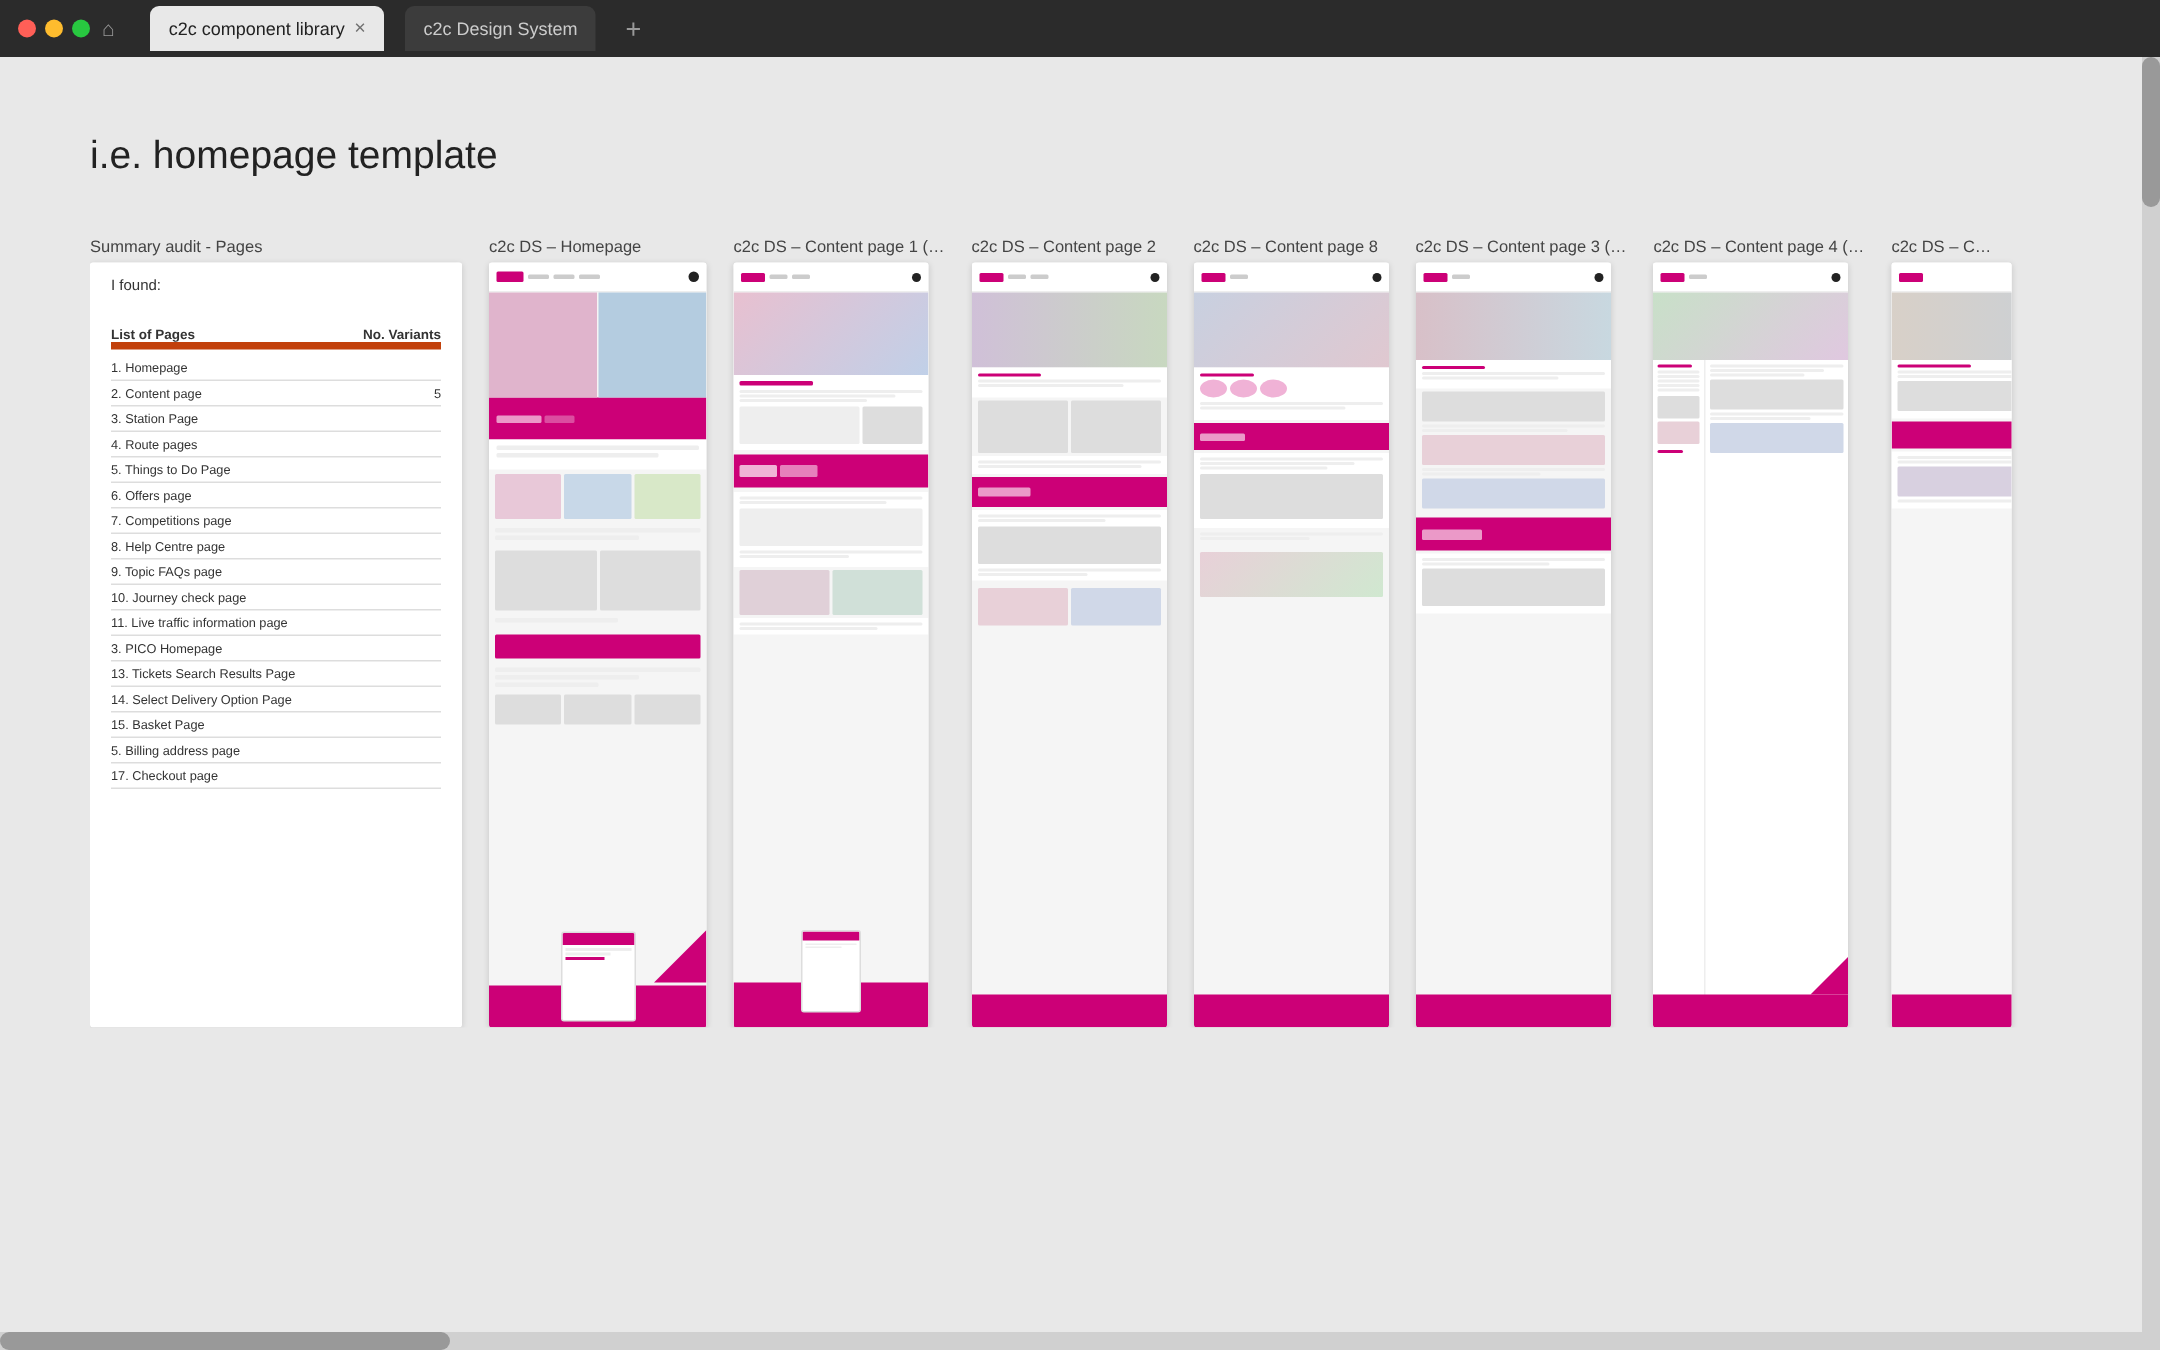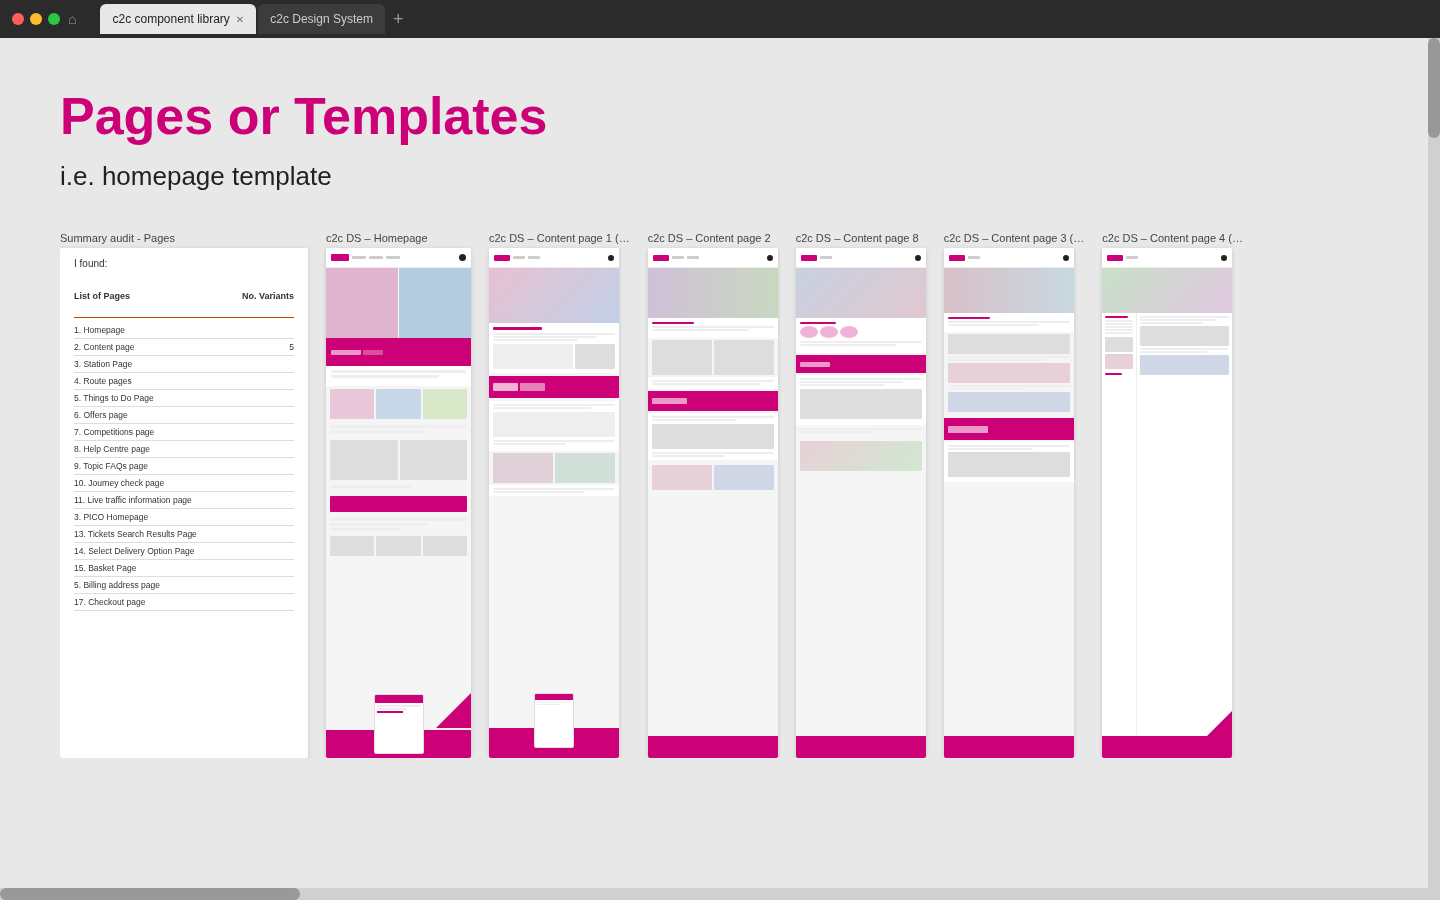--- a/index.html
+++ b/index.html
@@ -35,21 +35,21 @@
     }
 
     .tl-close { background: #ff5f57; }
     .tl-min { background: #febc2e; }
     .tl-max { background: #28c840; }
 
     .browser-tabs {
       display: flex;
       align-items: center;
       margin-left: 12px;
-      gap: 2px;
+      gap: 14px;
     }
 
     .tab {
       background: #3c3c3c;
       color: #ccc;
       padding: 4px 12px;
       border-radius: 6px 6px 0 0;
       font-size: 12px;
       display: flex;
       align-items: center;
@@ -178,22 +178,22 @@
     }
 
     .summary-found {
       font-size: 10px;
       color: #333;
       margin-bottom: 8px;
     }
 
     .summary-table-header {
       display: flex;
-      border-bottom: 1px solid #c2410c;
-      padding-bottom: 16px;
+      border-bottom: 5px solid #c2410c;
+      padding-bottom: 0;
       margin-bottom: 4px;
     }
 
     .summary-col-list {
       flex: 1;
       font-size: 9px;
       color: #333;
       font-weight: 700;
     }
 
@@ -263,21 +263,20 @@
     </div>
     <div class="tab">
       <span>c2c Design System</span>
     </div>
     <button class="new-tab">+</button>
   </div>
 </div>
 
 <div class="content-area">
 
-  <h1 class="page-title">Pages or Templates</h1>
   <p class="page-example">i.e. homepage template</p>
 
   <div class="frames-row">
 
     <div class="frame-container">
       <div class="frame-label">Summary audit - Pages</div>
       <div class="frame-card summary-frame">
         <div class="summary-body">
           <div class="summary-found">I found:</div>
           <div style="height:14px;"></div>
@@ -649,20 +648,48 @@
               <div style="height:20px;background:#d0d8e8;border-radius:1px;margin-bottom:2px;"></div>
             </div>
           </div>
 
           <div style="position:absolute;bottom:0;left:0;right:0;background:#cc0077;height:22px;"></div>
           <div style="position:absolute;bottom:22px;right:0;width:0;height:0;border-left:25px solid transparent;border-bottom:25px solid #cc0077;"></div>
         </div>
       </div>
     </div>
 
+    <div class="frame-container">
+      <div class="frame-label">c2c DS – C…</div>
+      <div class="frame-card page-frame-tall" style="width:80px;overflow:hidden;">
+        <div style="width:130px;height:100%;overflow:hidden;background:#f5f5f5;position:relative;">
+          <div style="background:white;height:20px;display:flex;align-items:center;padding:0 5px;border-bottom:1px solid #eee;justify-content:space-between;">
+            <div style="display:flex;gap:3px;align-items:center;">
+              <div style="width:16px;height:6px;background:#cc0077;border-radius:1px;"></div>
+            </div>
+
+          </div>
+          <div style="height:45px;background:linear-gradient(to right,#d8d0c8,#c8d0d8);"></div>
+          <div style="padding:3px 4px;background:white;">
+            <div style="height:2px;background:#cc0077;border-radius:1px;width:40%;margin-bottom:2px;"></div>
+            <div style="height:2px;background:#eee;border-radius:1px;margin-bottom:1px;"></div>
+            <div style="height:2px;background:#eee;border-radius:1px;width:75%;margin-bottom:2px;"></div>
+            <div style="height:20px;background:#ddd;border-radius:1px;margin-bottom:2px;"></div>
+          </div>
+          <div style="background:#cc0077;height:18px;margin:2px 0;"></div>
+          <div style="padding:3px 4px;background:white;">
+            <div style="height:2px;background:#eee;border-radius:1px;margin-bottom:1px;"></div>
+            <div style="height:2px;background:#eee;border-radius:1px;width:80%;margin-bottom:2px;"></div>
+            <div style="height:20px;background:#d8d0e0;border-radius:1px;margin-bottom:2px;"></div>
+            <div style="height:2px;background:#eee;border-radius:1px;margin-bottom:1px;"></div>
+          </div>
+          <div style="position:absolute;bottom:0;left:0;right:0;background:#cc0077;height:22px;"></div>
+        </div>
+      </div>
+    </div>
 
   </div>
 
 </div>
 
 <div class="page-scrollbar">
   <div class="page-scrollbar-thumb"></div>
 </div>
 
 <div style="position:fixed;bottom:0;left:0;right:12px;height:12px;background:#d0d0d0;">

